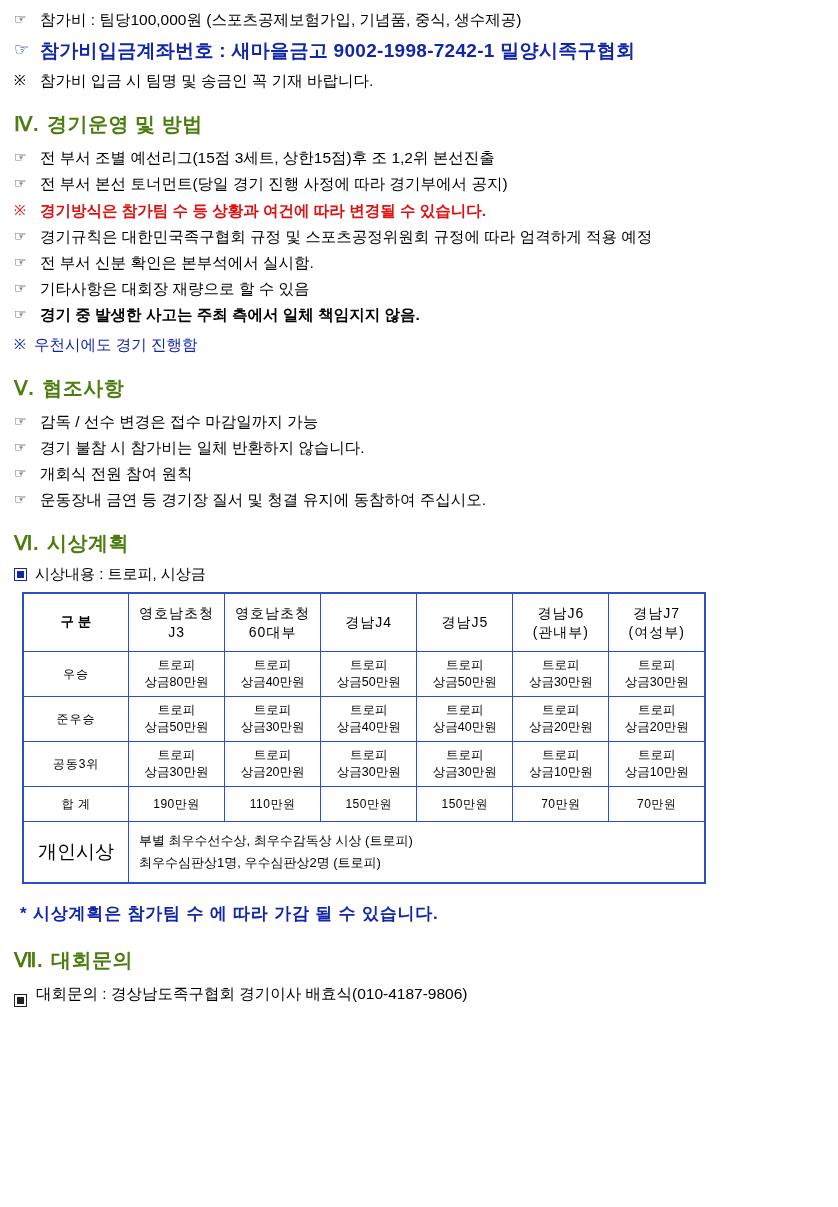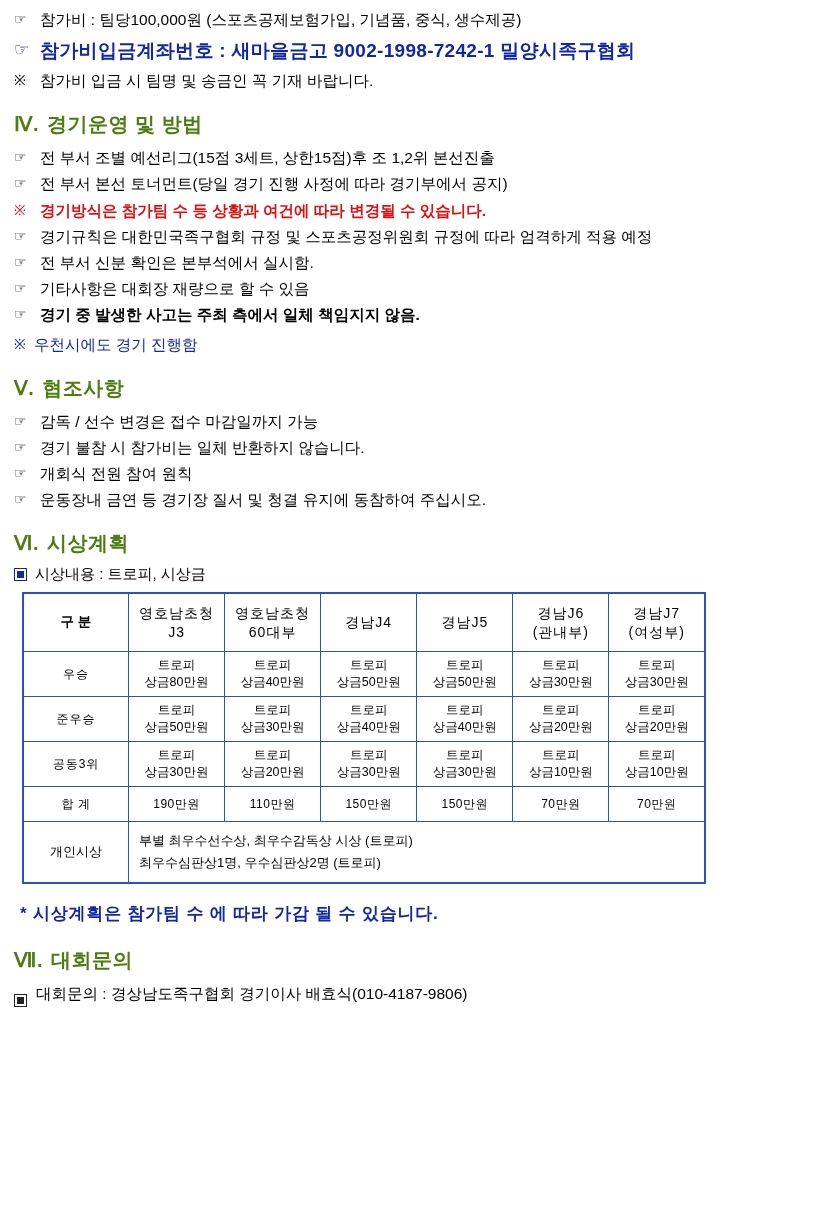--- a/index.html
+++ b/index.html
@@ -114,21 +114,21 @@
     letter-spacing: 1px;
   }
   table.prize td .l1 { display: block; }
   table.prize td .l2 { display: block; }
   table.prize tr.total td {
     font-size: 12px;
     padding: 9px 10px;
     letter-spacing: .5px;
     margin-left: 44px;
   }
-  table.prize tr.indiv td.rowlabel { letter-spacing: 0; font-size: 13px; }
+  table.prize tr.indiv td.rowlabel { letter-spacing: 0; font-size: 19px; }
   table.prize td.indiv-body {
     text-align: left;
     padding: 8px 10px;
     font-size: 13px;
     line-height: 1.7;
   }
   
   table.prize { border: 2px solid #2b4fc4; }
 
   .prize-footnote {

